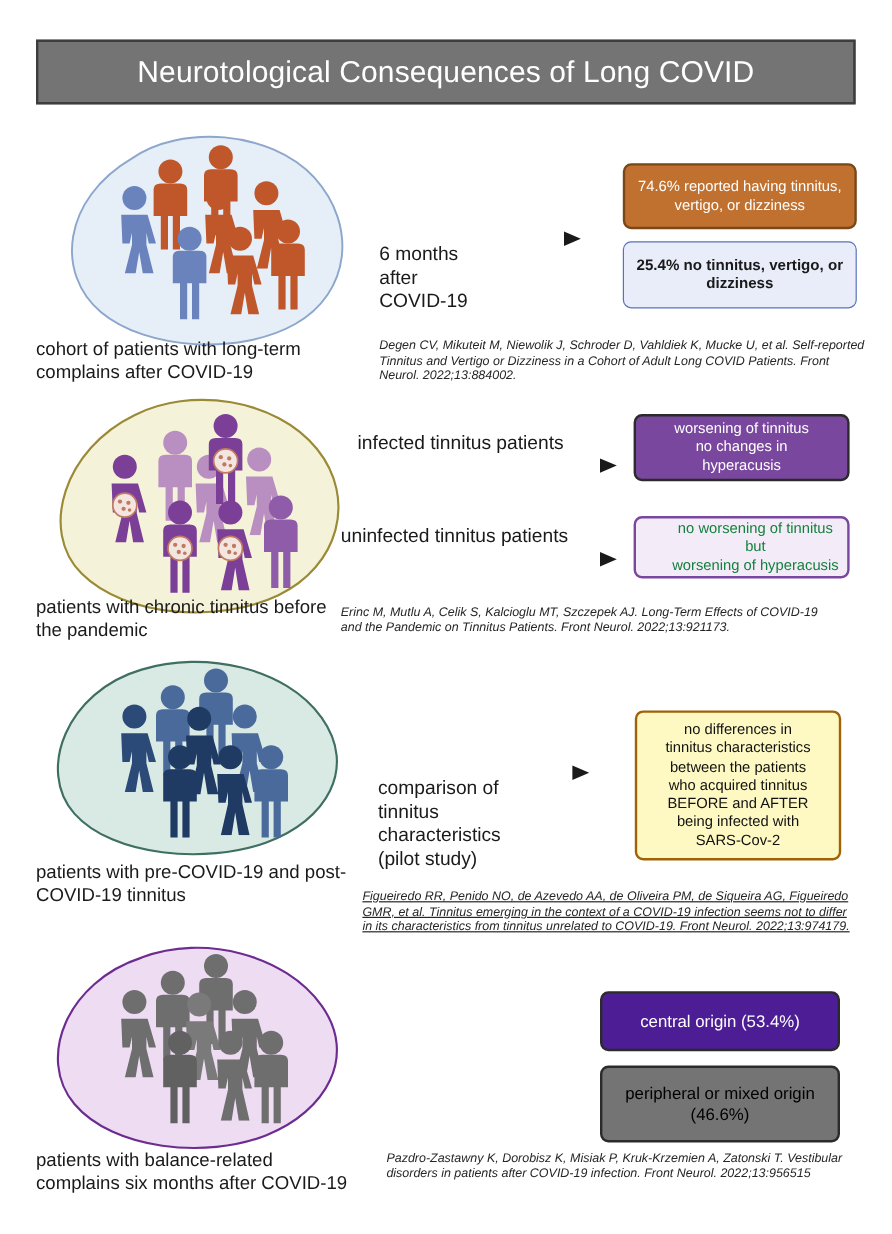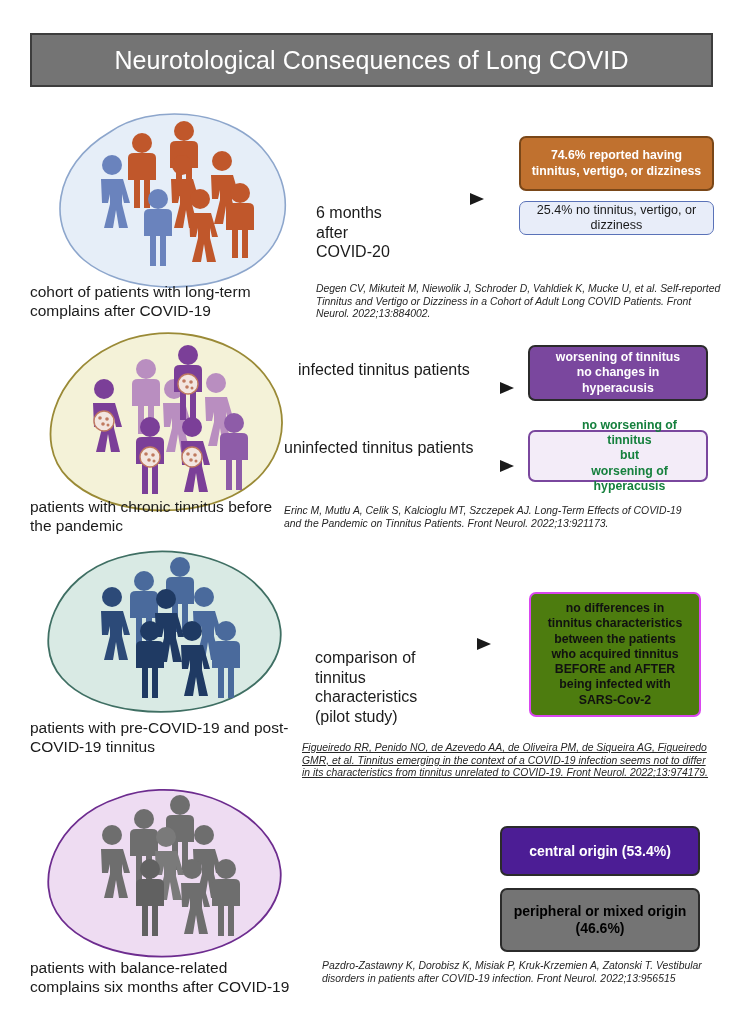--- a/index.html
+++ b/index.html
@@ -62,21 +62,21 @@
   }
 
   
   .outcome-box {
     position:absolute;
     border-radius:7px;
     display:flex; align-items:center; justify-content:center;
     text-align:center;
     font-size:12.3px;
     line-height:15.2px;
-    font-weight:bold;
+    font-weight:normal;
     padding:4px 7px;
     white-space:pre-line;
   }
 
   
   .citation {
     position:absolute;
     font-size:10.4px;
     line-height:12.6px;
     font-style:italic;
@@ -144,24 +144,24 @@
           <linearGradient id="ag1" x1="0" y1="0" x2="1" y2="0">
         <stop offset="0" stop-color="#1a1a1a" stop-opacity="0"></stop>
             <stop offset="0.35" stop-color="#1a1a1a" stop-opacity="1"></stop>
           </linearGradient>
         </defs>
       <line x1="0" y1="7" x2="160" y2="7" stroke="url(#ag1)" stroke-width="2.2"></line>
       <path d="M160 1 L174 7 L160 13 Z" fill="#1a1a1a"></path>
     </svg>
     <div class="arrow-label" style="left:316px; top:203px; width:170px;">6 months
 after
-COVID-20</div>
+COVID-19</div>
 
     <div class="outcome-box" style="left:519px; top:136px; width:195px; height:55px; background:#c0712f; border:2px solid #7a4718; color:#ffffff;">74.6% reported having tinnitus, vertigo, or dizziness</div>
-    <div class="outcome-box" style="left:519px; top:201px; width:195px; height:34px; background:#e8edf9; border:1.6px solid #5a72b8; color:#1a1a1a; font-weight:normal; font-size:12.6px;">25.4% no tinnitus, vertigo, or dizziness</div>
+    <div class="outcome-box" style="left:519px; top:201px; width:195px; height:56px; background:#e8edf9; border:1.6px solid #5a72b8; color:#1a1a1a; font-weight:bold; font-size:12.6px;">25.4% no tinnitus, vertigo, or dizziness</div>
 
     <div class="citation" style="left:316px; top:283px; width:410px;">Degen CV, Mikuteit M, Niewolik J, Schroder D, Vahldiek K, Mucke U, et al. Self-reported Tinnitus and Vertigo or Dizziness in a Cohort of Adult Long COVID Patients. Front Neurol. 2022;13:884002.</div>
   </div>
 
   <div class="section" style="top:0;">
 
     <div class="blob-wrap" style="left:34px; top:330px; width:270px; height:190px;">
       <svg class="blob-svg" width="270" height="190" viewBox="0 0 270 190">
         <path d="M78 16 C124 -8, 196 2, 230 44 C264 86, 248 142, 198 166 C148 190, 70 184, 34 148 C-2 112, 20 44, 78 16 Z" fill="#f4f2d8" stroke="#9a8a36" stroke-width="1.8"></path>
       </svg>
@@ -319,21 +319,21 @@
           </linearGradient>
         </defs>
       <line x1="0" y1="7" x2="175" y2="7" stroke="url(#ag4)" stroke-width="2.2"></line>
       <path d="M175 1 L189 7 L175 13 Z" fill="#1a1a1a"></path>
     </svg>
     <div class="arrow-label" style="left:315px; top:648px; width:180px;">comparison of
 tinnitus
 characteristics
 (pilot study)</div>
 
-    <div class="outcome-box" style="left:529px; top:592px; width:172px; height:125px; background:#4d7c0f; border:2px solid #d946ef; color:#111111;">no differences in
+    <div class="outcome-box" style="left:529px; top:592px; width:172px; height:125px; background:#fef9c3; border:2px solid #a16207; color:#111111;">no differences in
 tinnitus characteristics
 between the patients
 who acquired tinnitus
 BEFORE and AFTER
 being infected with
 SARS-Cov-2</div>
 
     <div class="citation" style="left:302px; top:742px; width:412px;text-decoration:underline;">Figueiredo RR, Penido NO, de Azevedo AA, de Oliveira PM, de Siqueira AG, Figueiredo GMR, et al. Tinnitus emerging in the context of a COVID-19 infection seems not to differ in its characteristics from tinnitus unrelated to COVID-19. Front Neurol. 2022;13:974179.</div>
   </div>
 

